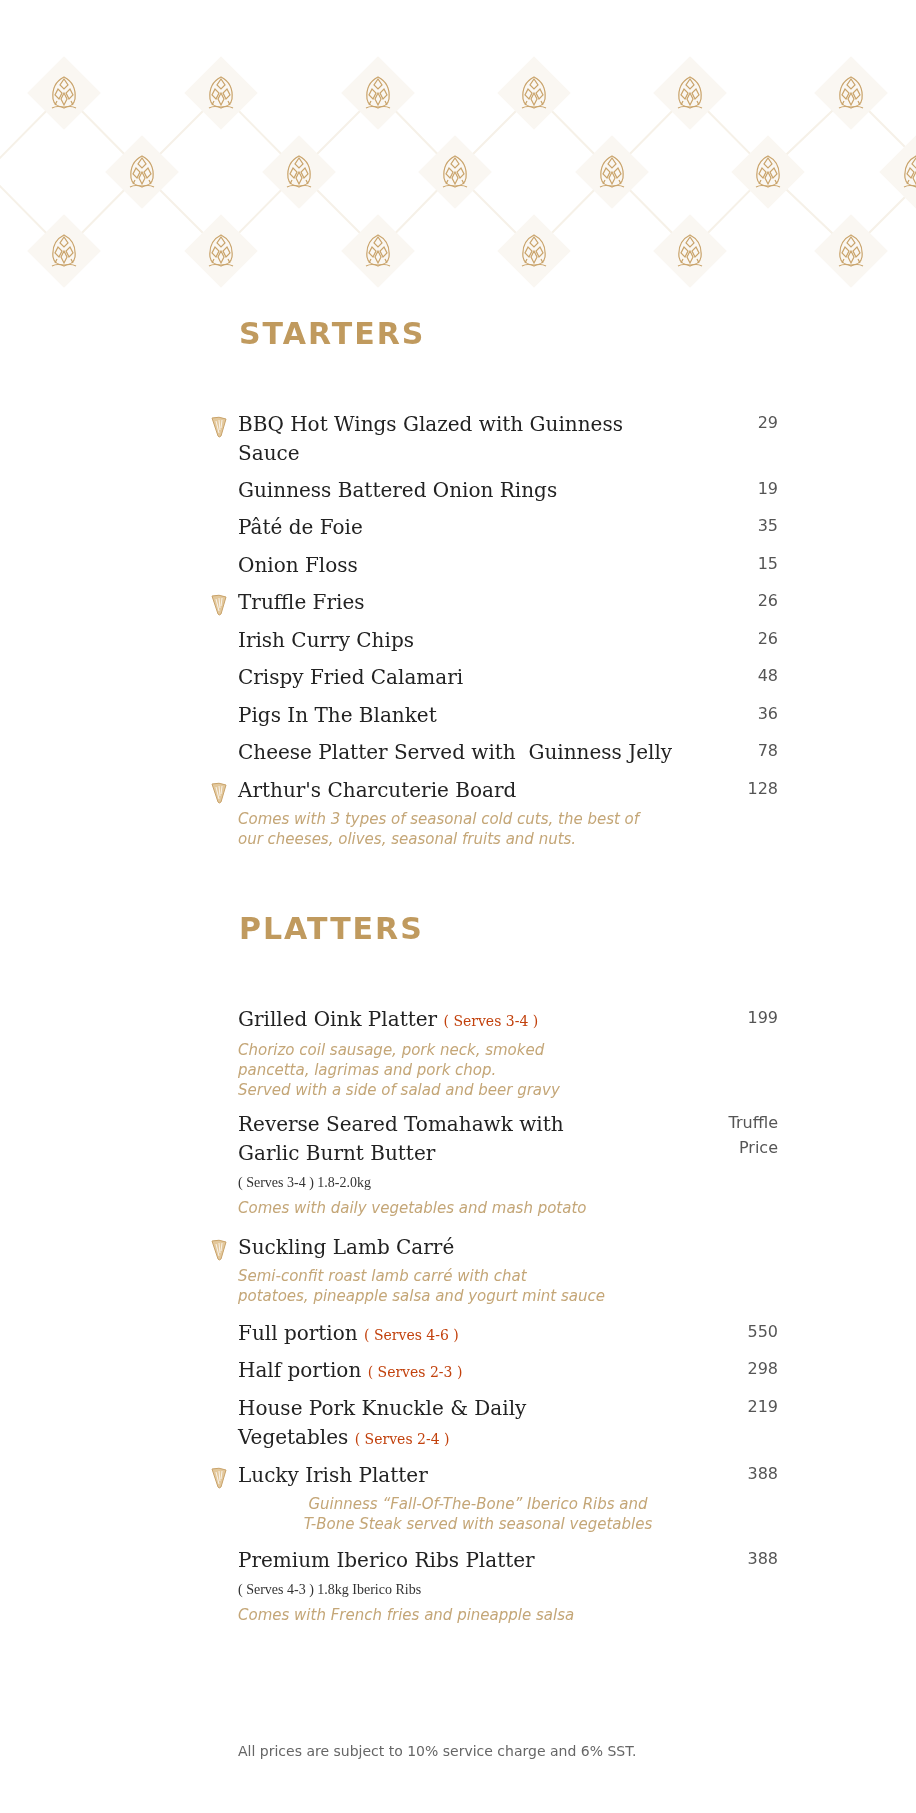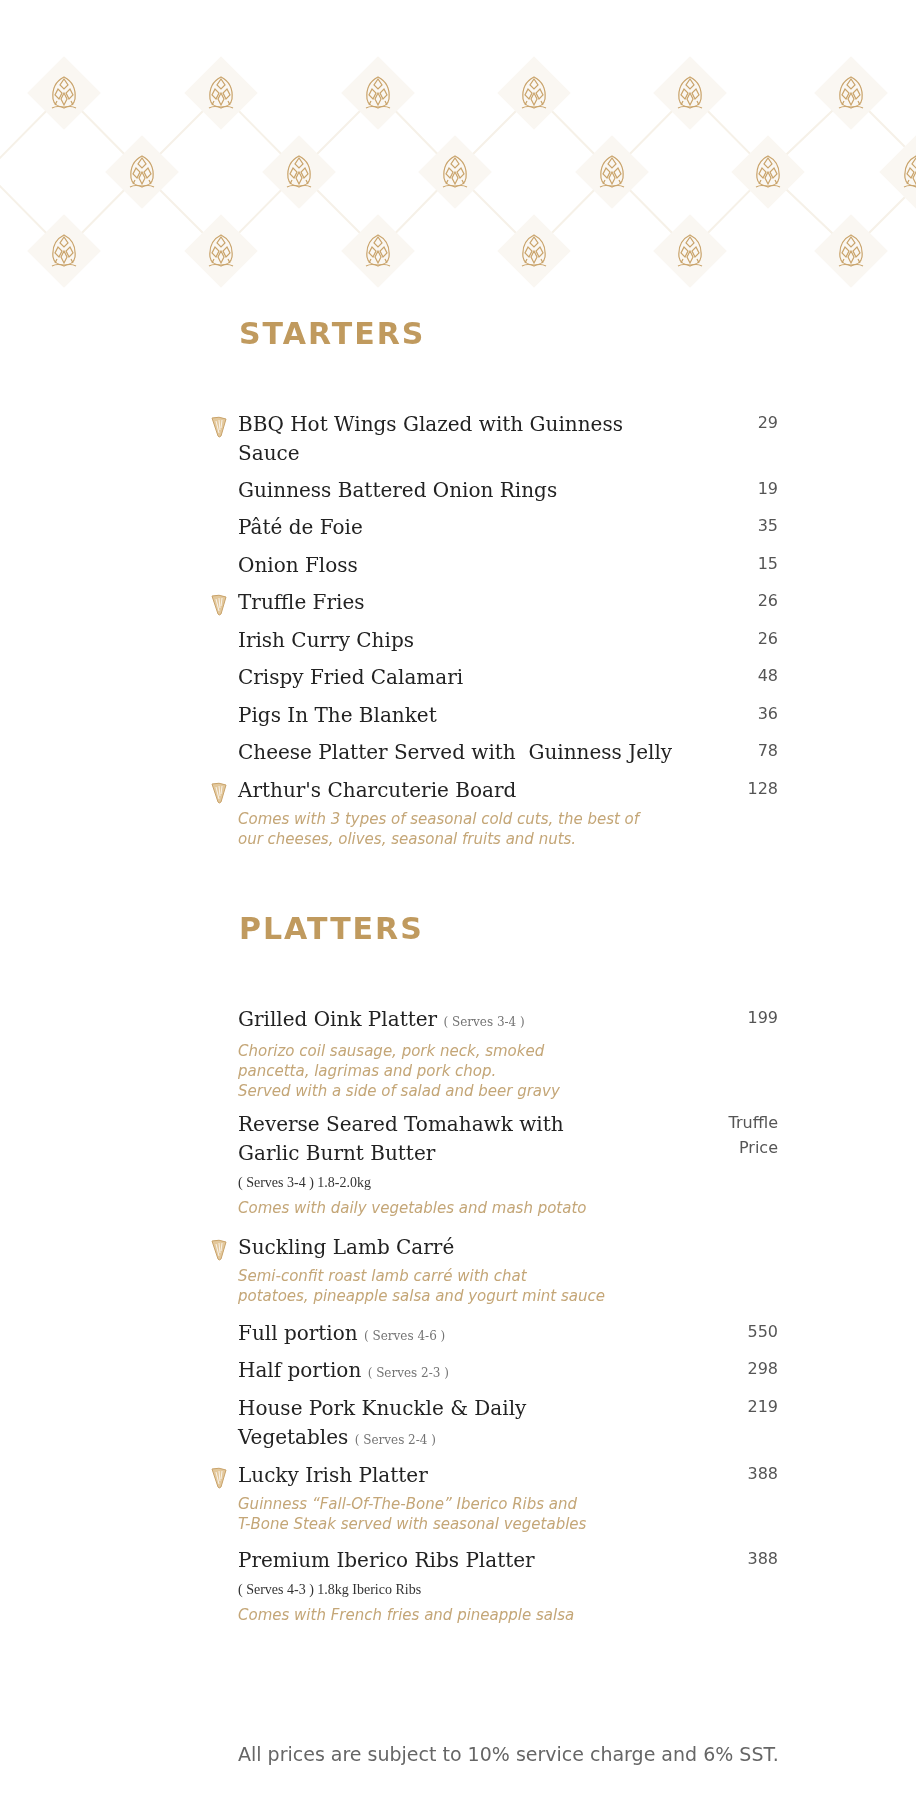--- a/index.html
+++ b/index.html
@@ -6,26 +6,26 @@
   body { width:916px; height:1813px; position:relative; overflow:hidden; font-family:"DejaVu Serif", serif; }
   .pattern { position:absolute; left:0; top:0; width:916px; height:300px; overflow:hidden; }
   .lattice { position:absolute; left:0; top:0; width:916px; height:300px; }
   .hop { position:absolute; width:76px; height:76px; margin-left:-38px; margin-top:-38px; }
   .hop .diamond { position:absolute; left:12px; top:12px; width:52px; height:52px; background:#faf7f2; transform:rotate(45deg); }
   .hop svg { position:absolute; left:22px; top:20px; width:32px; height:36px; }
 
   .section-title { position:absolute; left:239px; font-family:"DejaVu Sans", sans-serif; font-weight:bold; font-size:30px; letter-spacing:2px; color:#c09a5e; margin:0; }
   .row { position:absolute; left:238px; width:540px; }
   .name { font-family:"DejaVu Serif", serif; font-size:20px; color:#222; line-height:29px; width:420px; }
-  .name .serves { font-size:12px; color:#737373; }
+  .name .serves { font-size:14px; color:#c2410c; }
   .sub { font-family:Liberation Serif, serif; font-size:14px; color:#333; line-height:22px; margin-top:4px; }
   .desc { font-family:"DejaVu Sans", sans-serif; font-style:italic; font-size:15px; color:#c4a677; line-height:20px; margin-top:4px; width:420px; }
   .price { position:absolute; right:0; top:0; font-family:"DejaVu Sans", sans-serif; font-size:16px; color:#555; text-align:right; line-height:25px; }
   .harp { position:absolute; left:-28px; top:6px; width:18px; height:22px; }
-  .footer { position:absolute; left:238px; top:1743px; font-family:"DejaVu Sans", sans-serif; font-size:19px; color:#666; }
+  .footer { position:absolute; left:238px; top:1743px; font-family:"DejaVu Sans", sans-serif; font-size:14px; color:#666; }
 </style>
 </head>
 <body>
 
 <div class="pattern">
   <svg class="lattice" viewBox="0 0 916 300">
     <g stroke="#f6f1e8" stroke-width="2" fill="none">
       <path d="M-14 172 L64 93 L142 172 L221 93 L299 172 L378 93 L455 172 L534 93 L612 172 L690 93 L768 172 L851 93 L930 172"></path>
       <path d="M-14 172 L64 251 L142 172 L221 251 L299 172 L378 251 L455 172 L534 251 L612 172 L690 251 L768 172 L851 251 L930 172"></path>
     </g>
@@ -388,21 +388,21 @@
   <div class="name" style="width:320px;"><span>House Pork Knuckle &amp; Daily Vegetables</span> <span class="serves">( Serves 2-4 )</span></div>
   <div class="price">219</div>
 </div>
 
 <div class="row" style="top:1461px;">
   <svg class="harp" viewBox="0 0 18 22">
       <path d="M2 2 Q9 0 16 3 L11 20 Q9 22 8 20 Z" fill="#e3c89c" stroke="#c9a36a" stroke-width="1"></path>
       <path d="M6 5 L9 17 M9 4 L10 14 M12 4 L11 12" stroke="#fff" stroke-width="0.8"></path>
     </svg>
   <div class="name">Lucky Irish Platter</div>
-  <div class="desc" style="width:480px;">
+  <div class="desc" style="width:480px;text-align:center;">
     <div>Guinness “Fall-Of-The-Bone” Iberico Ribs and</div>
     <div>T-Bone Steak served with seasonal vegetables</div>
   </div>
   <div class="price">388</div>
 </div>
 
 <div class="row" style="top:1546px;">
   <div class="name">Premium Iberico Ribs Platter</div>
   <div class="sub">( Serves 4-3 ) 1.8kg Iberico Ribs</div>
   <div class="desc" style="width:480px;">Comes with French fries and pineapple salsa</div>

